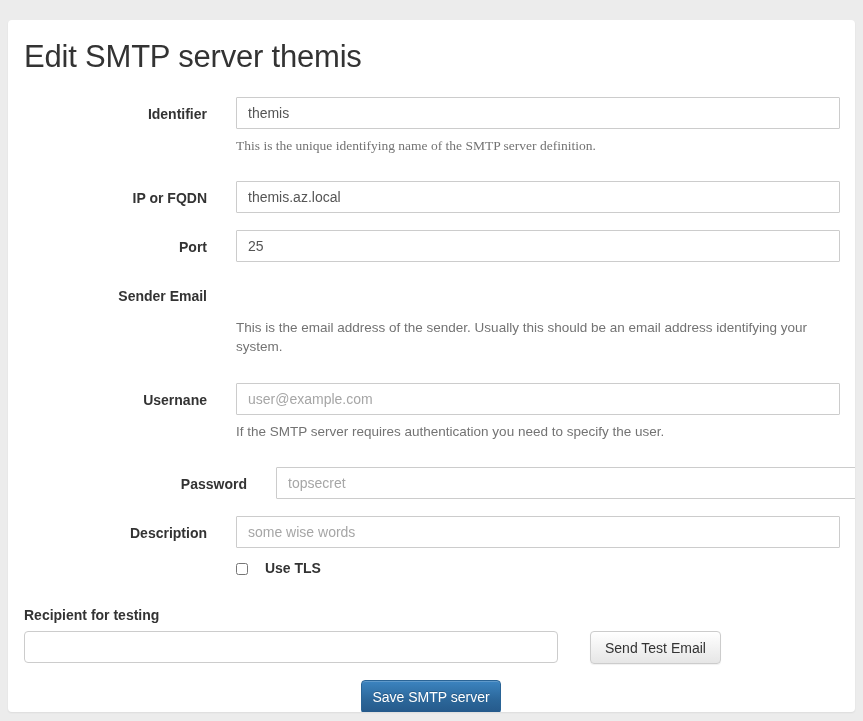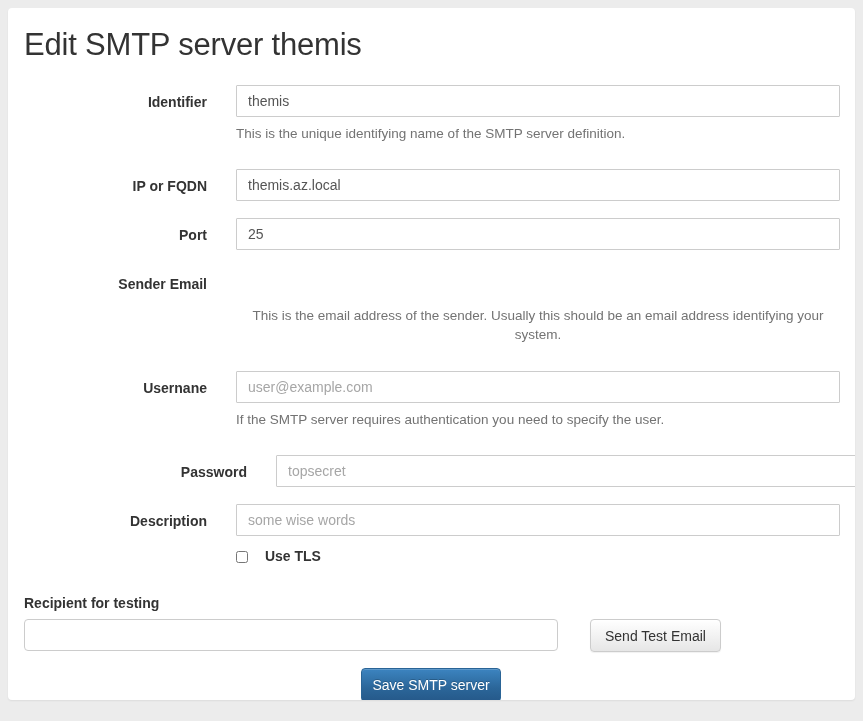--- a/index.html
+++ b/index.html
@@ -13,21 +13,21 @@
     background: #ececec;
     font-family: "Liberation Sans", sans-serif;
     font-size: 14px;
     color: #333333;
     overflow: hidden;
   }
 
   .page-card {
     position: absolute;
     left: 8px;
-    top: 8px;
+    top: 20px;
     width: 847px;
     height: 692px;
     background: #ffffff;
     border-radius: 4px;
     box-shadow: 0 1px 2px rgba(0,0,0,0.07);
     overflow: hidden;
   }
 
   .page-title {
     position: absolute;
@@ -213,36 +213,36 @@
 <body>
 
 <div class="page-card">
 
   <h1 class="page-title">Edit SMTP server themis</h1>
 
   <div class="form-row" style="top:77px;">
     <label class="form-label">Identifier</label>
     <input class="form-control" type="text" value="themis" style="">
   </div>
-  <div class="help-text" style="top:116px;">This is the unique identifying name of the SMTP server definition.</div>
+  <div class="help-text" style="top:116px;font-family:Liberation Serif, serif;">This is the unique identifying name of the SMTP server definition.</div>
 
   <div class="form-row" style="top:161px;">
     <label class="form-label">IP or FQDN</label>
     <input class="form-control" type="text" value="themis.az.local" style="">
   </div>
 
   <div class="form-row" style="top:210px;">
     <label class="form-label">Port</label>
     <input class="form-control" type="text" value="25" style="">
   </div>
 
   <div class="form-row" style="top:259px;">
     <label class="form-label">Sender Email</label>
   </div>
-  <div class="help-text" style="top:298px;text-align:center;">This is the email address of the sender. Usually this should be an email address identifying your system.</div>
+  <div class="help-text" style="top:298px;">This is the email address of the sender. Usually this should be an email address identifying your system.</div>
 
   <div class="form-row" style="top:363px;">
     <label class="form-label">Usernane</label>
     <input class="form-control" type="text" placeholder="user@example.com" style="">
   </div>
   <div class="help-text" style="top:402px;">If the SMTP server requires authentication you need to specify the user.</div>
 
   <div class="form-row" style="top:447px;margin-left:40px;">
     <label class="form-label">Password</label>
     <div class="pw-wrap">

